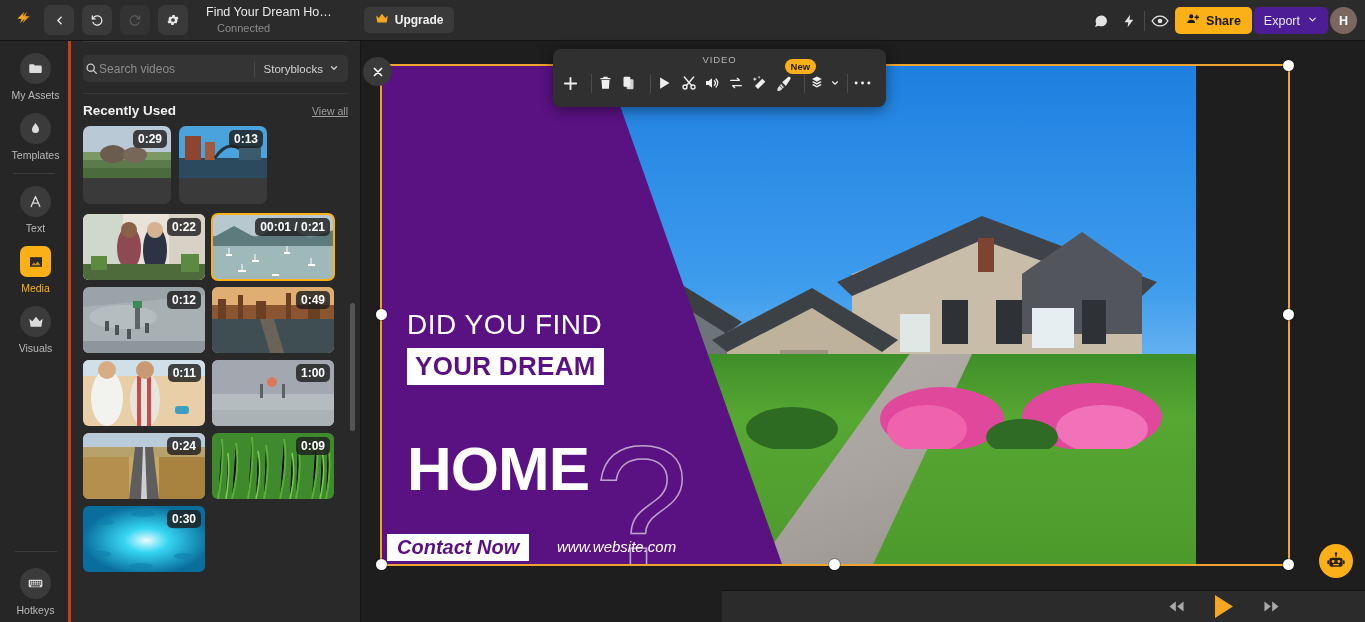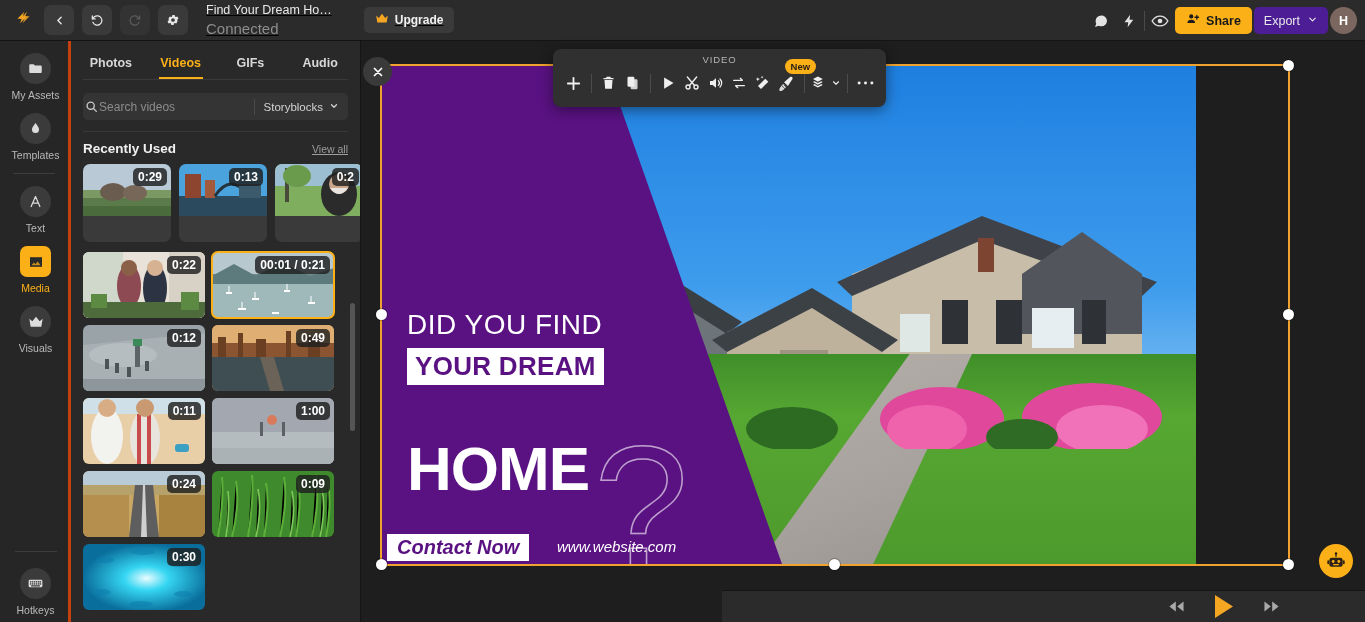--- a/index.html
+++ b/index.html
@@ -8,32 +8,32 @@
     background:#1e1e1e;
     font-family:"Liberation Sans", sans-serif;
     -webkit-font-smoothing:antialiased;
   }
   .app { position:relative; width:1365px; height:622px; background:#1e1e1e; }
 
   
   .header {
     position:absolute; left:0; top:0; width:1365px; height:41px;
     background:#2b2b2b; border-bottom:1px solid #141414;
-    display:flex; align-items:center;text-decoration:underline;
+    display:flex; align-items:center;
   }
   .hdr-left { display:flex; align-items:center; padding-left:10px; gap:8px; }
   .logo { width:26px; height:26px; display:flex; align-items:center; justify-content:center; }
   .rbtn {
     width:30px; height:30px; border-radius:7px; background:#3a3a3a;
     display:flex; align-items:center; justify-content:center; color:#e8e8e8; cursor:pointer;
   }
   .rbtn.dim { background:#333; color:#5c5c5c; }
   .title-wrap { margin-left:10px; line-height:1.15; }
   .doc-title { font-size:12.5px; color:#e9e9e9; font-weight:400; }
-  .doc-sub { font-size:15px; color:#8d8d8d; margin-top:2px; }
+  .doc-sub { font-size:11px; color:#8d8d8d; margin-top:2px;margin-left:11px; }
   .upgrade {
     margin-left:24px; height:26px; background:#3a3a3a; border-radius:5px;
     display:flex; align-items:center; gap:6px; padding:0 11px; cursor:pointer;
     font-size:12px; color:#f1f1f1; font-weight:600;
   }
   .hdr-right {
     position:absolute; right:8px; top:0; height:41px;
     display:flex; align-items:center; gap:2px;
   }
   .icobtn { width:26px; height:26px; display:flex; align-items:center; justify-content:center; color:#e3e3e3; cursor:pointer; }
@@ -150,21 +150,21 @@
   }
 
   
   .toolbar {
     position:absolute; left:553px; top:49px; width:333px; height:58px;
     background:#303030; border-radius:8px; z-index:8;
     box-shadow:0 3px 14px rgba(0,0,0,.45);
   }
   .tb-label { text-align:center; font-size:9.5px; color:#b5b5b5; letter-spacing:.9px; padding-top:5px; }
   .tb-row { display:flex; align-items:center; height:36px; padding:0 9px; gap:1px; }
-  .tb-btn { width:27px; height:28px; display:flex; align-items:center; justify-content:center; color:#efefef; cursor:pointer; position:relative; }
+  .tb-btn { width:27px; height:28px; display:flex; align-items:center; color:#efefef; cursor:pointer; position:relative; }
   .tb-div { width:1px; height:19px; background:#4c4c4c; margin:0 5px; }
   .new-badge {
     position:absolute; left:9px; top:-10px; background:#fcb017; color:#2a2016;
     font-size:9.5px; font-weight:700; border-radius:9px; padding:2px 6px; z-index:2;
   }
 
   
   .bottom {
     position:absolute; left:361px; bottom:0; width:1004px; height:32px;
     background:#2b2b2b; border-top:1px solid #141414; display:flex; align-items:center;
@@ -343,26 +343,20 @@
               </g>
             </svg>
         </div>
         <div class="rail-lbl">Hotkeys</div>
       </div>
     </div>
   </div>
 
   <div class="panel">
 
-    <div class="tabs">
-      <div class="tab">Photos</div>
-      <div class="tab active">Videos</div>
-      <div class="tab">GIFs</div>
-      <div class="tab">Audio</div>
-    </div>
     <div class="tabs-underline"></div>
 
     <div class="searchrow">
       <span class="search-ico">
         <svg width="13" height="13" viewBox="0 0 24 24" fill="none" stroke="currentColor" stroke-width="2.6" stroke-linecap="round">
             <circle cx="10.5" cy="10.5" r="6.6"></circle>
             <path d="M15.6 15.6 21 21"></path>
           </svg>
       </span>
       <input class="search-inp" placeholder="Search videos" style="">
@@ -403,34 +397,20 @@
           <svg width="88" height="52" viewBox="0 0 88 52">
               <rect width="88" height="52" fill="#4ba3dd"></rect>
               <rect y="32" width="88" height="20" fill="#2c4a5e"></rect>
               <rect x="6" y="10" width="16" height="24" fill="#8d4530"></rect>
               <rect x="26" y="16" width="10" height="18" fill="#a35a3c"></rect>
               <path d="M36 32 Q52 8 70 32" stroke="#25333d" stroke-width="3" fill="none"></path>
               <rect x="60" y="20" width="22" height="14" fill="#3b5a6b"></rect>
             </svg>
         </div>
         <div class="badge">0:13</div>
-      </div>
-      <div class="rcard">
-        <div class="rthumb">
-          <svg width="88" height="52" viewBox="0 0 88 52">
-              <rect width="88" height="52" fill="#7fae5f"></rect>
-              <rect width="88" height="22" fill="#9dbfd2"></rect>
-              <rect x="10" y="4" width="4" height="34" fill="#4a4a3a"></rect>
-              <ellipse cx="22" cy="12" rx="14" ry="11" fill="#6a9b4c"></ellipse>
-              <ellipse cx="64" cy="30" rx="18" ry="22" fill="#2b2b2b"></ellipse>
-              <ellipse cx="64" cy="20" rx="10" ry="10" fill="#c9a68c"></ellipse>
-              <path d="M55 24q9 12 18 0" fill="#e8e4e0"></path>
-            </svg>
-        </div>
-        <div class="badge">0:2</div>
       </div>
     </div>
 
     <div class="grid">
       <div class="gcard">
         <svg width="122" height="66" viewBox="0 0 122 66">
             <rect width="122" height="66" fill="#e8e2d8"></rect>
             <rect x="0" y="0" width="40" height="66" fill="#cfd8cb"></rect>
             <rect x="86" y="0" width="36" height="66" fill="#d8d2c6"></rect>
             <ellipse cx="46" cy="34" rx="12" ry="22" fill="#8e4a52"></ellipse>

